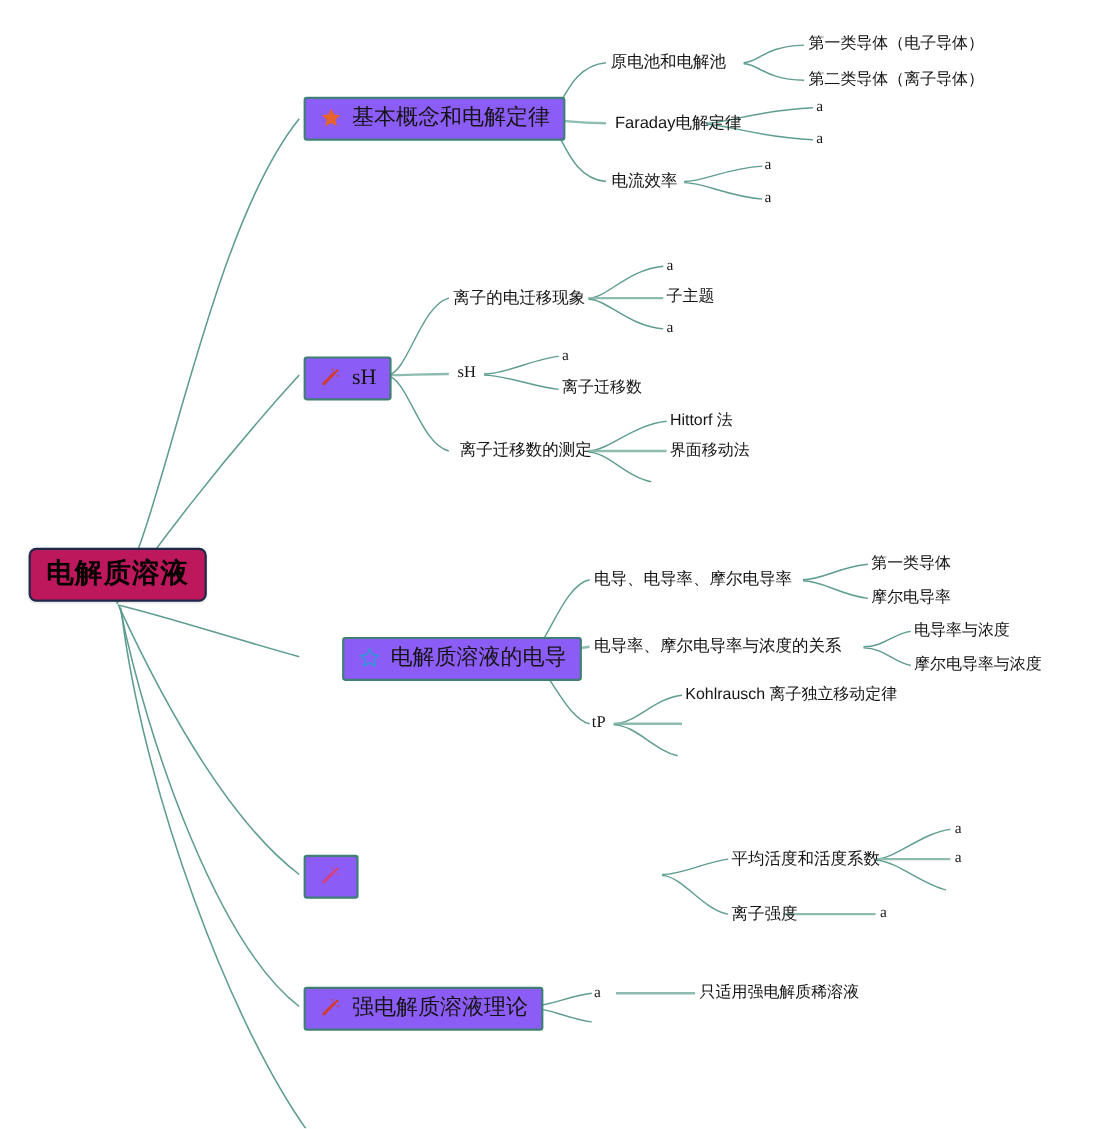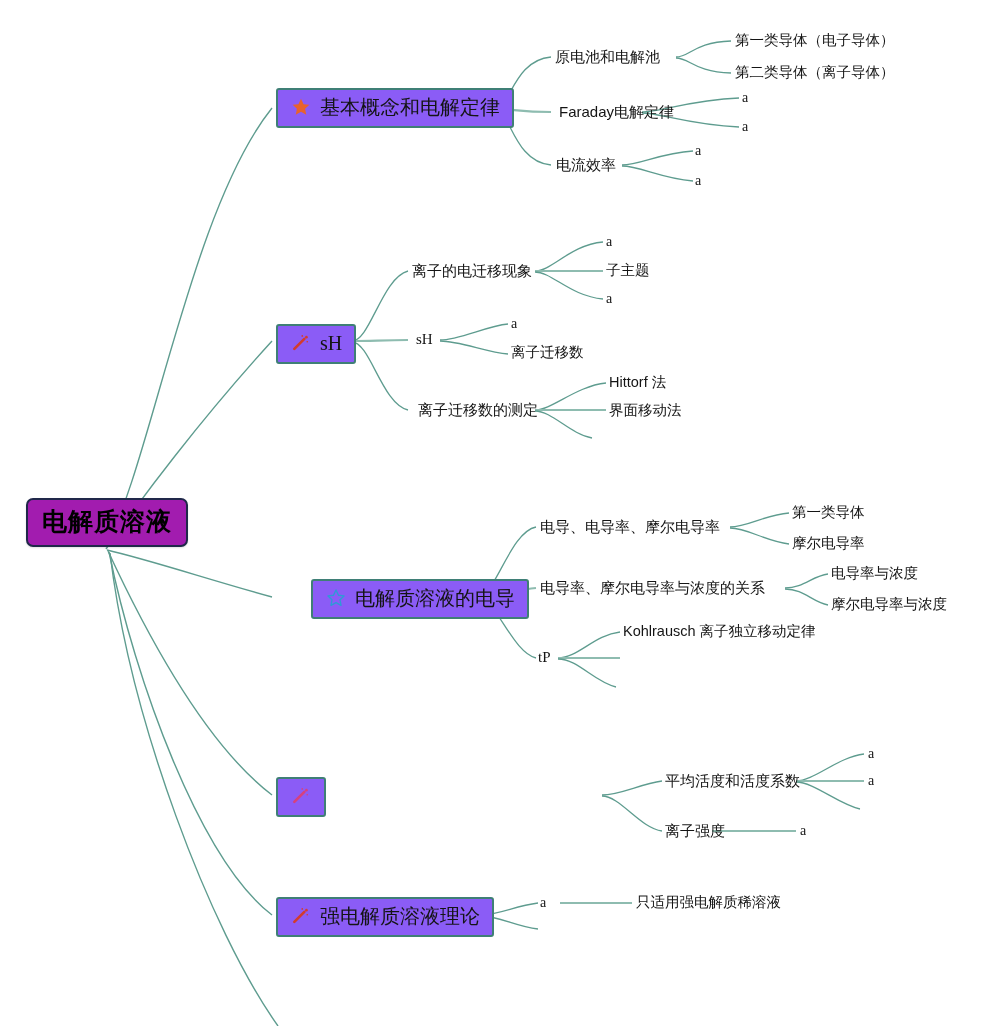--- a/index.html
+++ b/index.html
@@ -26,21 +26,21 @@
     height: 1026px;
     pointer-events: none;
   }
   .node {
     position: absolute;
     white-space: nowrap;
     line-height: 1;
   }
   
   .root-node {
-    background: #a21caf;
+    background: #be185d;
     border: 2px solid #20284a;
     border-radius: 7px;
     padding: 9px 14px 11px 14px;
     font-size: 25px;
     font-weight: bold;
     color: #000000;
     letter-spacing: 1px;
     box-shadow: 0 1px 2px rgba(0,0,0,0.12);
   }
   

